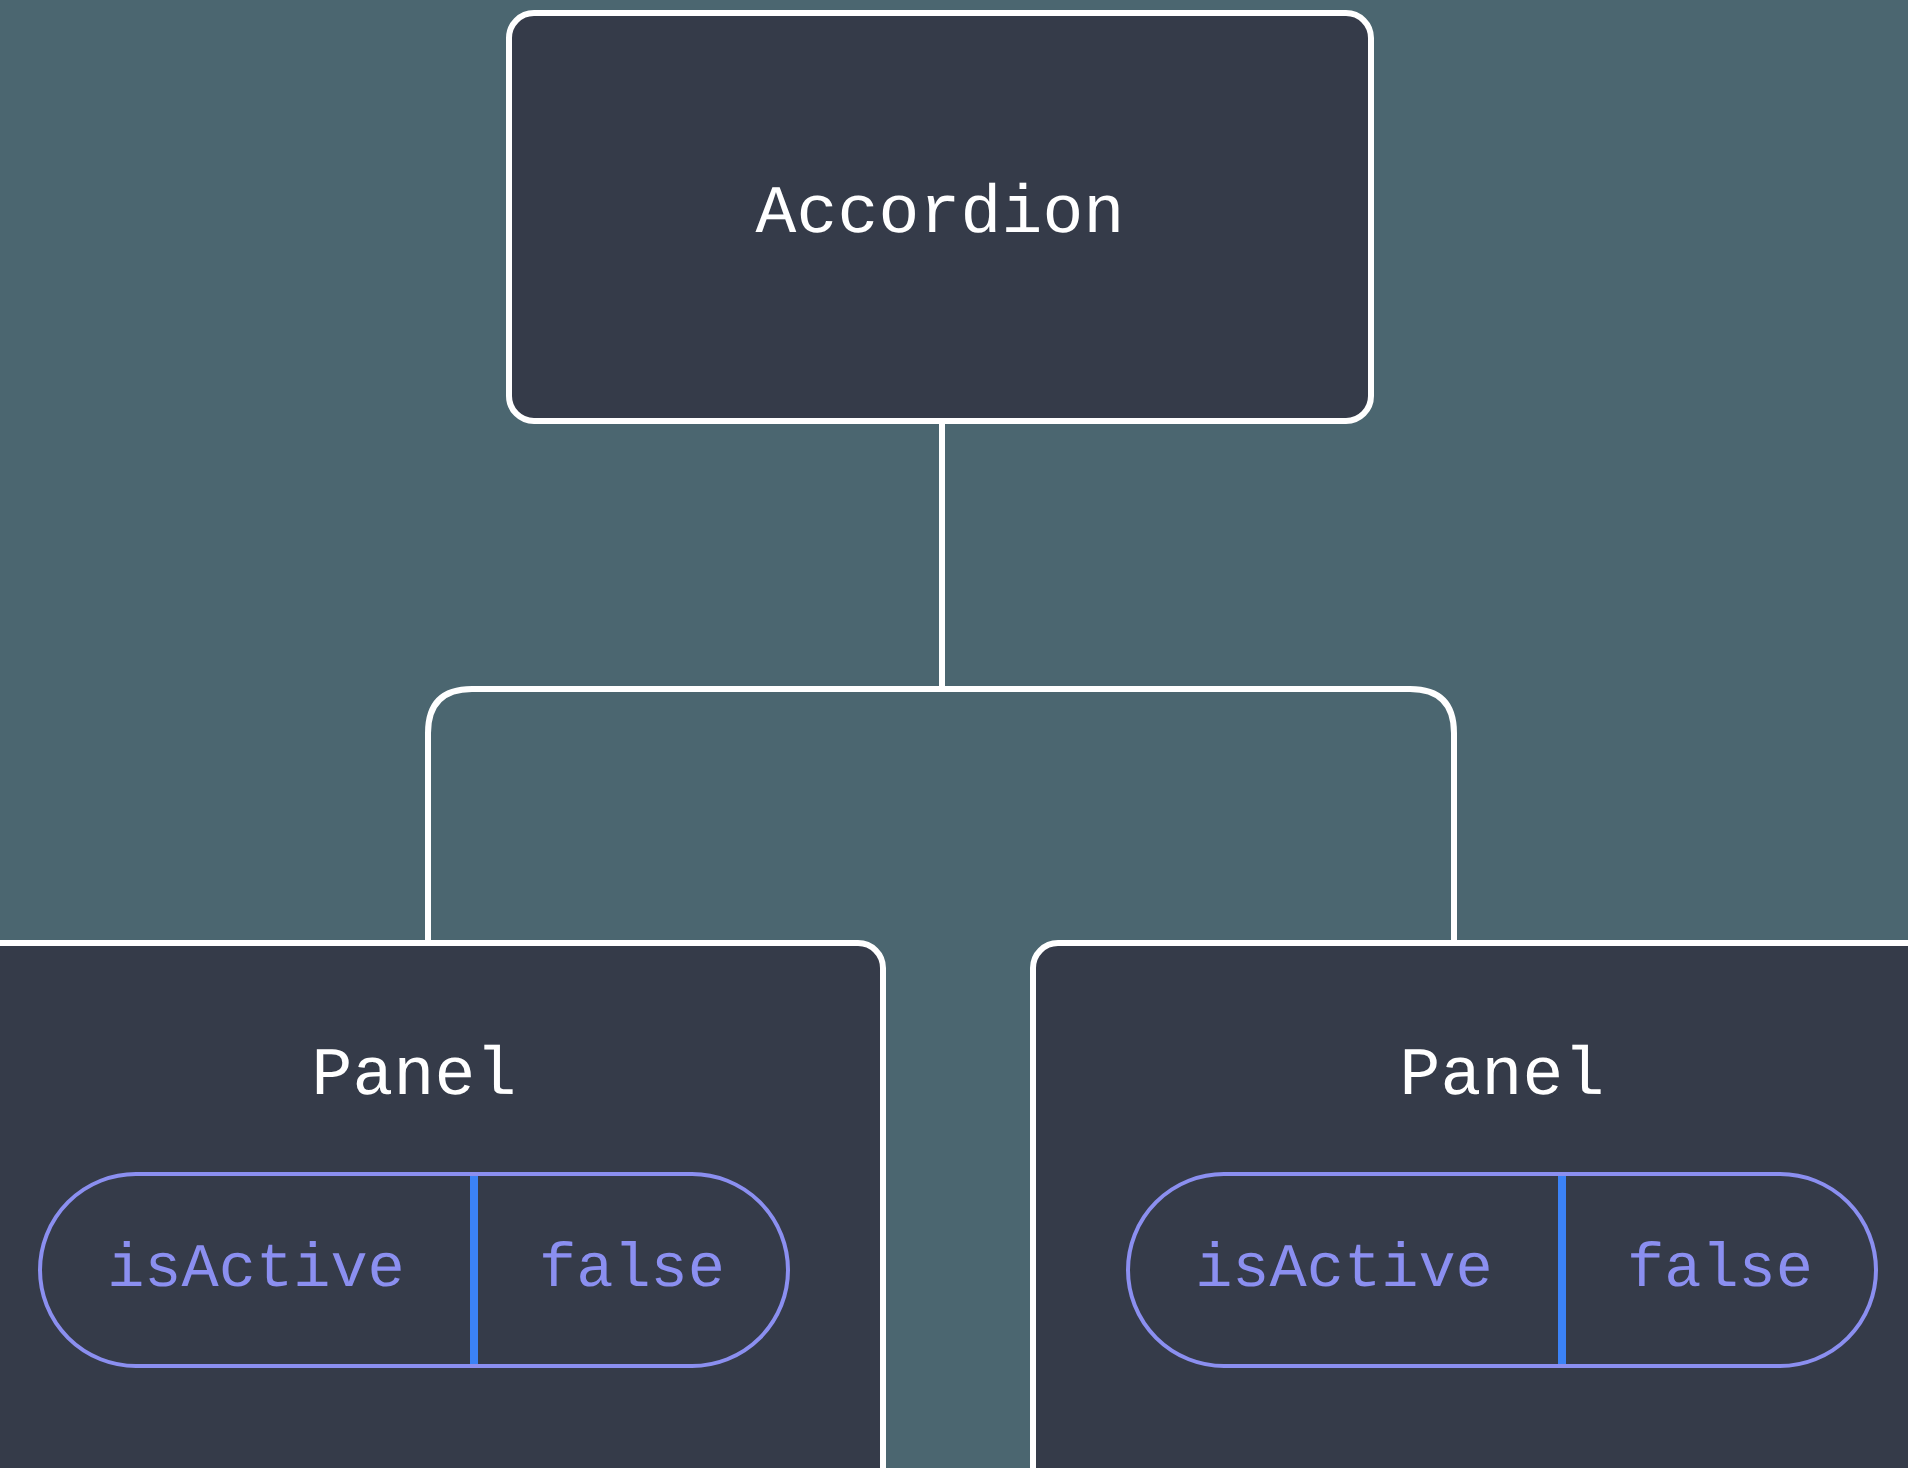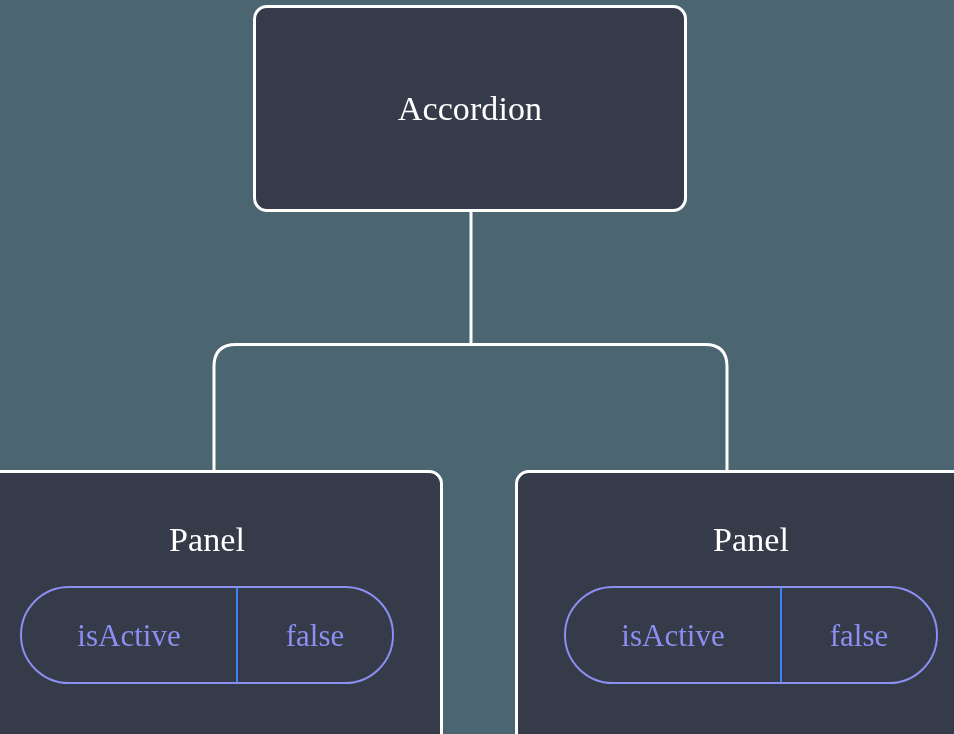--- a/index.html
+++ b/index.html
@@ -7,21 +7,21 @@
     margin: 0;
     padding: 0;
     background: #4b6670;
   }
   #stage {
     position: relative;
     width: 954px;
     height: 734px;
     background: #4b6670;
     overflow: hidden;
-    font-family: Liberation Serif, serif;
+    font-family: Liberation Mono, monospace;
   }
 
   
   #edges {
     position: absolute;
     left: 0; top: 0;
     width: 954px;
     height: 734px;
     pointer-events: none;
   }
@@ -76,21 +76,21 @@
     align-items: center;
     justify-content: center;
     color: #8b8ff0;
     font-size: 31px;
     font-weight: 400;
     line-height: 1;
     white-space: nowrap;
   }
   .badge-key {
     width: 214px;
-    border-right: 2px solid #3b82f6;
+    border-right: 4px solid #3b82f6;
     text-align: center;
   }
   .badge-val {
     width: 154px;
   }
 </style>
 </head>
 <body>
 
 <div id="stage">

